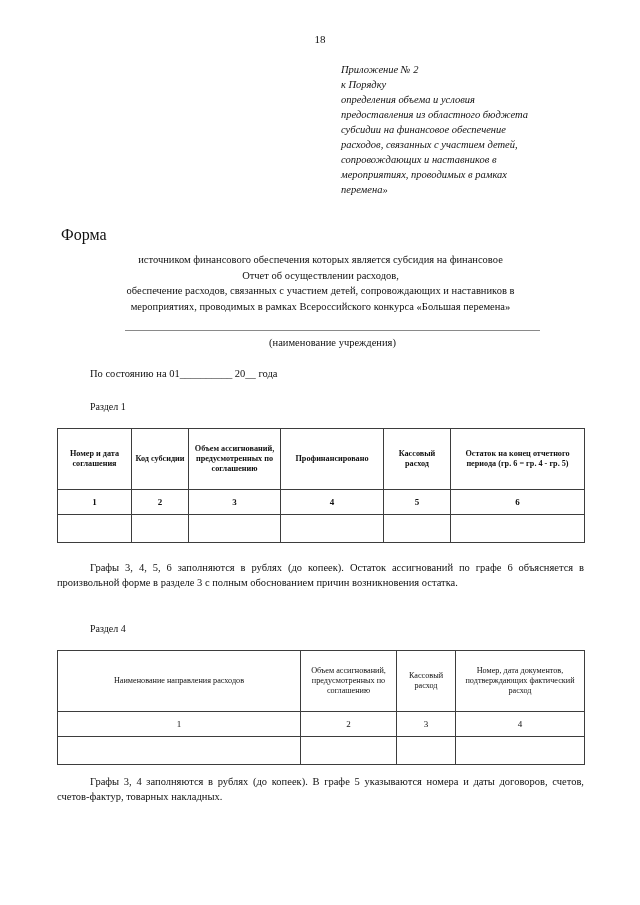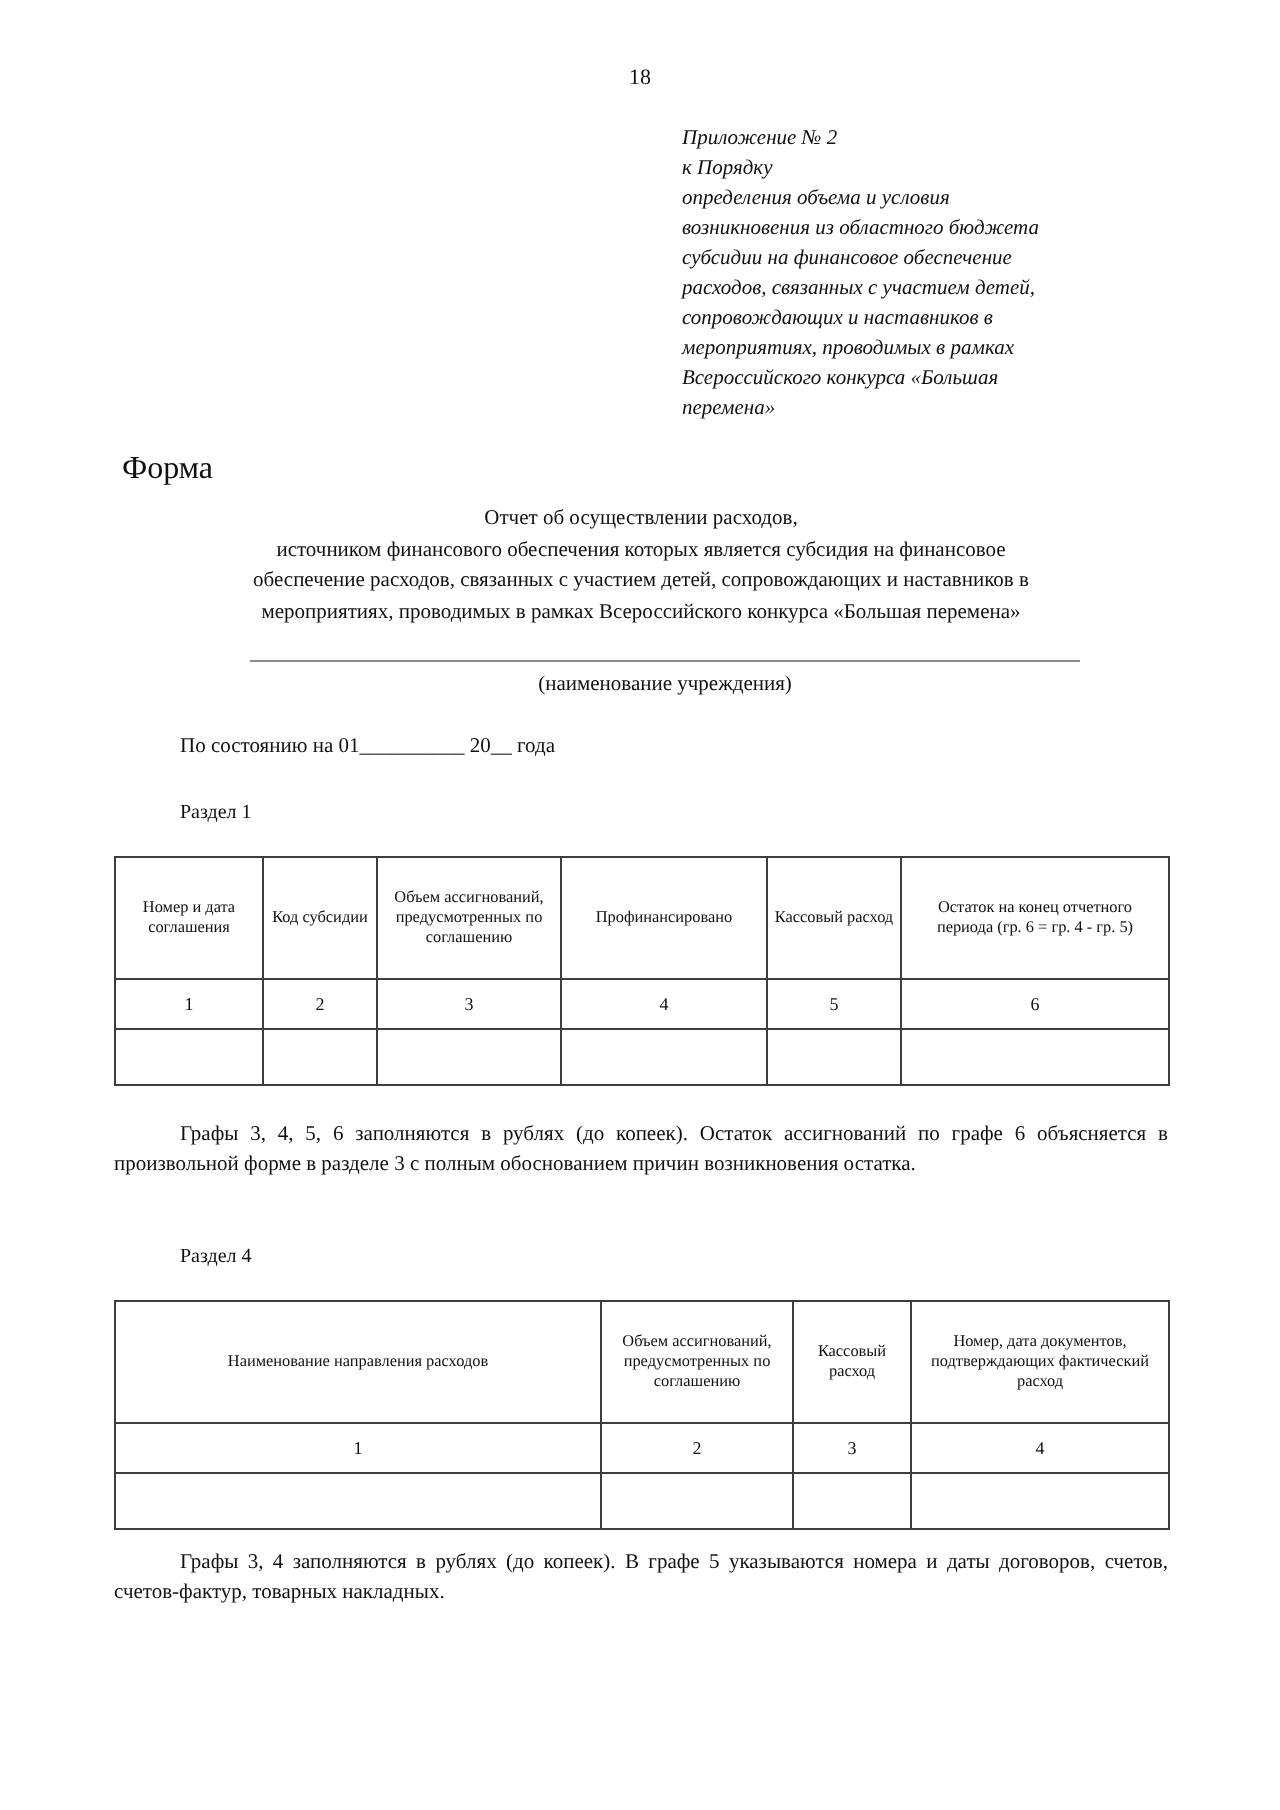--- a/index.html
+++ b/index.html
@@ -130,20 +130,21 @@
     height: 20px;
     font-size: 9px;
   }
   table.form-table td.blankrow {
     height: 23px;
   }
   #table-1 {
     top: 428px;
     left: 57px;
     width: 527px;
+    font-weight: bold;
   }
   #table-2 {
     top: 650px;
     left: 57px;
     width: 527px;
   }
 
   
   .note-par {
     position: absolute;
@@ -162,34 +163,33 @@
 <body>
 
 <div class="page">
 
   <div class="page-number">18</div>
 
   <div class="ref-block">
     <span class="ref-line">Приложение № 2</span>
     <span class="ref-line">к Порядку</span>
     <span class="ref-line">определения объема и условия</span>
-    <span class="ref-line">возникновения из областного бюджета</span>
+    <span class="ref-line">предоставления из областного бюджета</span>
     <span class="ref-line">субсидии на финансовое обеспечение</span>
     <span class="ref-line">расходов, связанных с участием детей,</span>
     <span class="ref-line">сопровождающих и наставников в</span>
     <span class="ref-line">мероприятиях, проводимых в рамках</span>
-    <span class="ref-line">Всероссийского конкурса «Большая</span>
     <span class="ref-line">перемена»</span>
   </div>
 
   <div class="forma-label">Форма</div>
 
   <div class="doc-title">
+    <span class="t-line">источником финансового обеспечения которых является субсидия на финансовое</span>
     <span class="t-line">Отчет об осуществлении расходов,</span>
-    <span class="t-line">источником финансового обеспечения которых является субсидия на финансовое</span>
     <span class="t-line">обеспечение расходов, связанных с участием детей, сопровождающих и наставников в</span>
     <span class="t-line">мероприятиях, проводимых в рамках Всероссийского конкурса «Большая перемена»</span>
   </div>
 
   <div class="rule-wrap">
     <div class="rule-line"></div>
     <div class="rule-caption">(наименование учреждения)</div>
   </div>
 
   <div class="state-line">По состоянию на 01__________ 20__ года</div>

